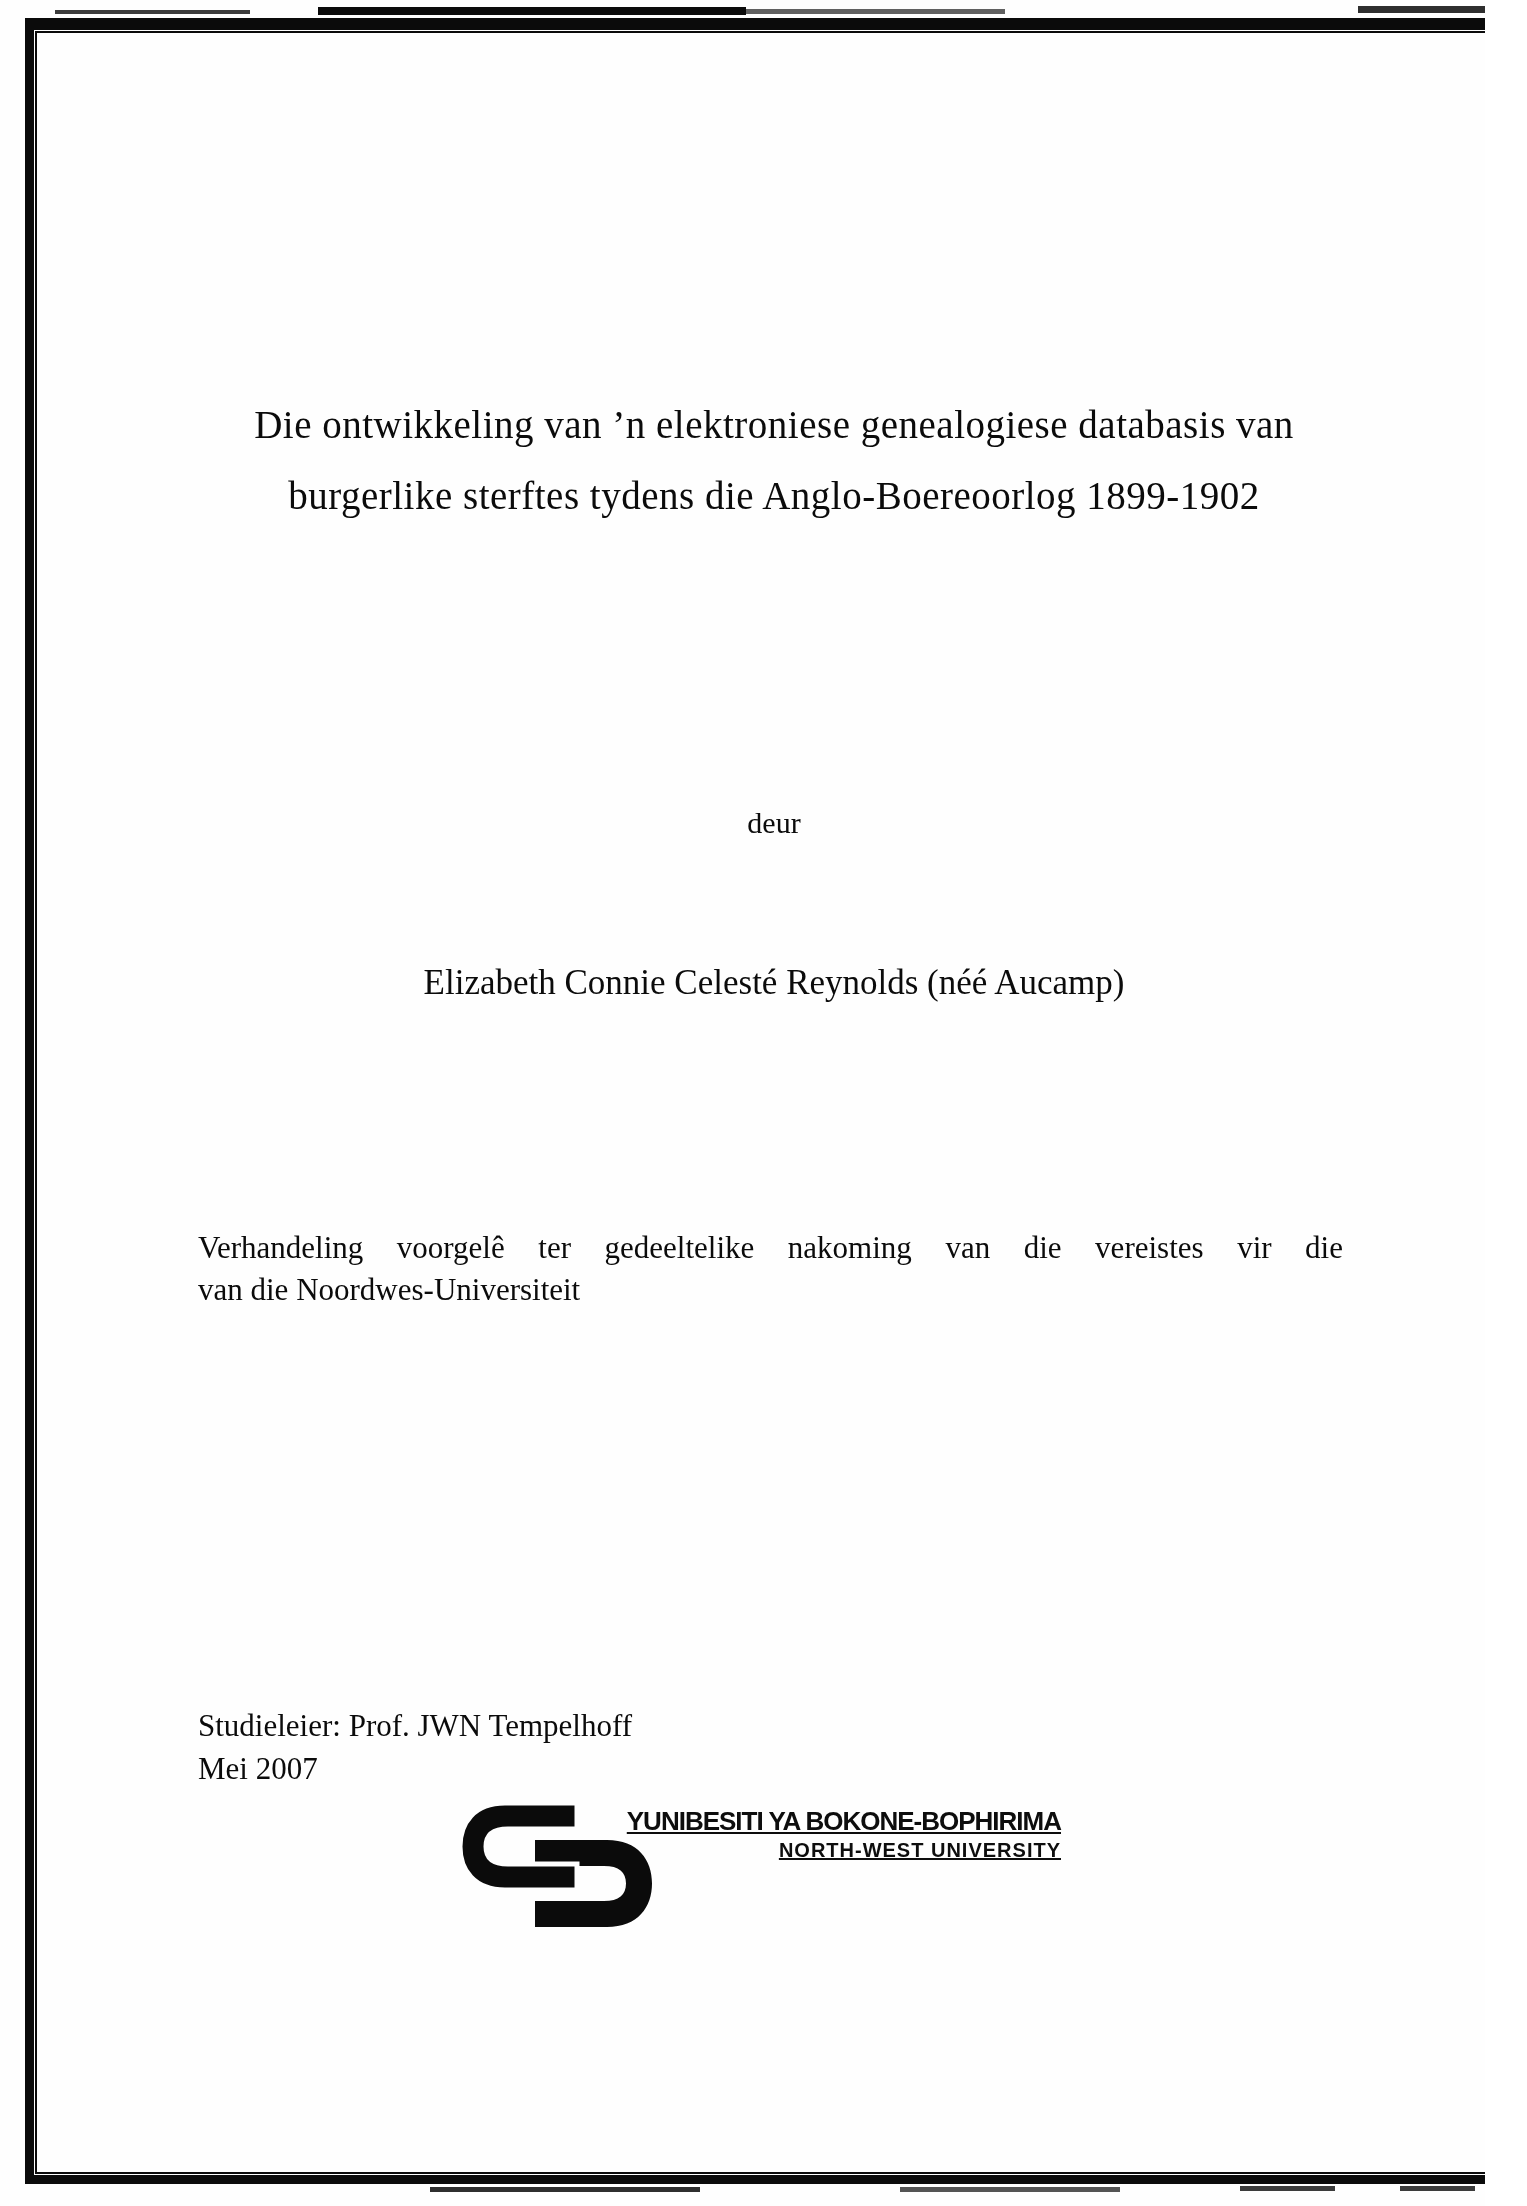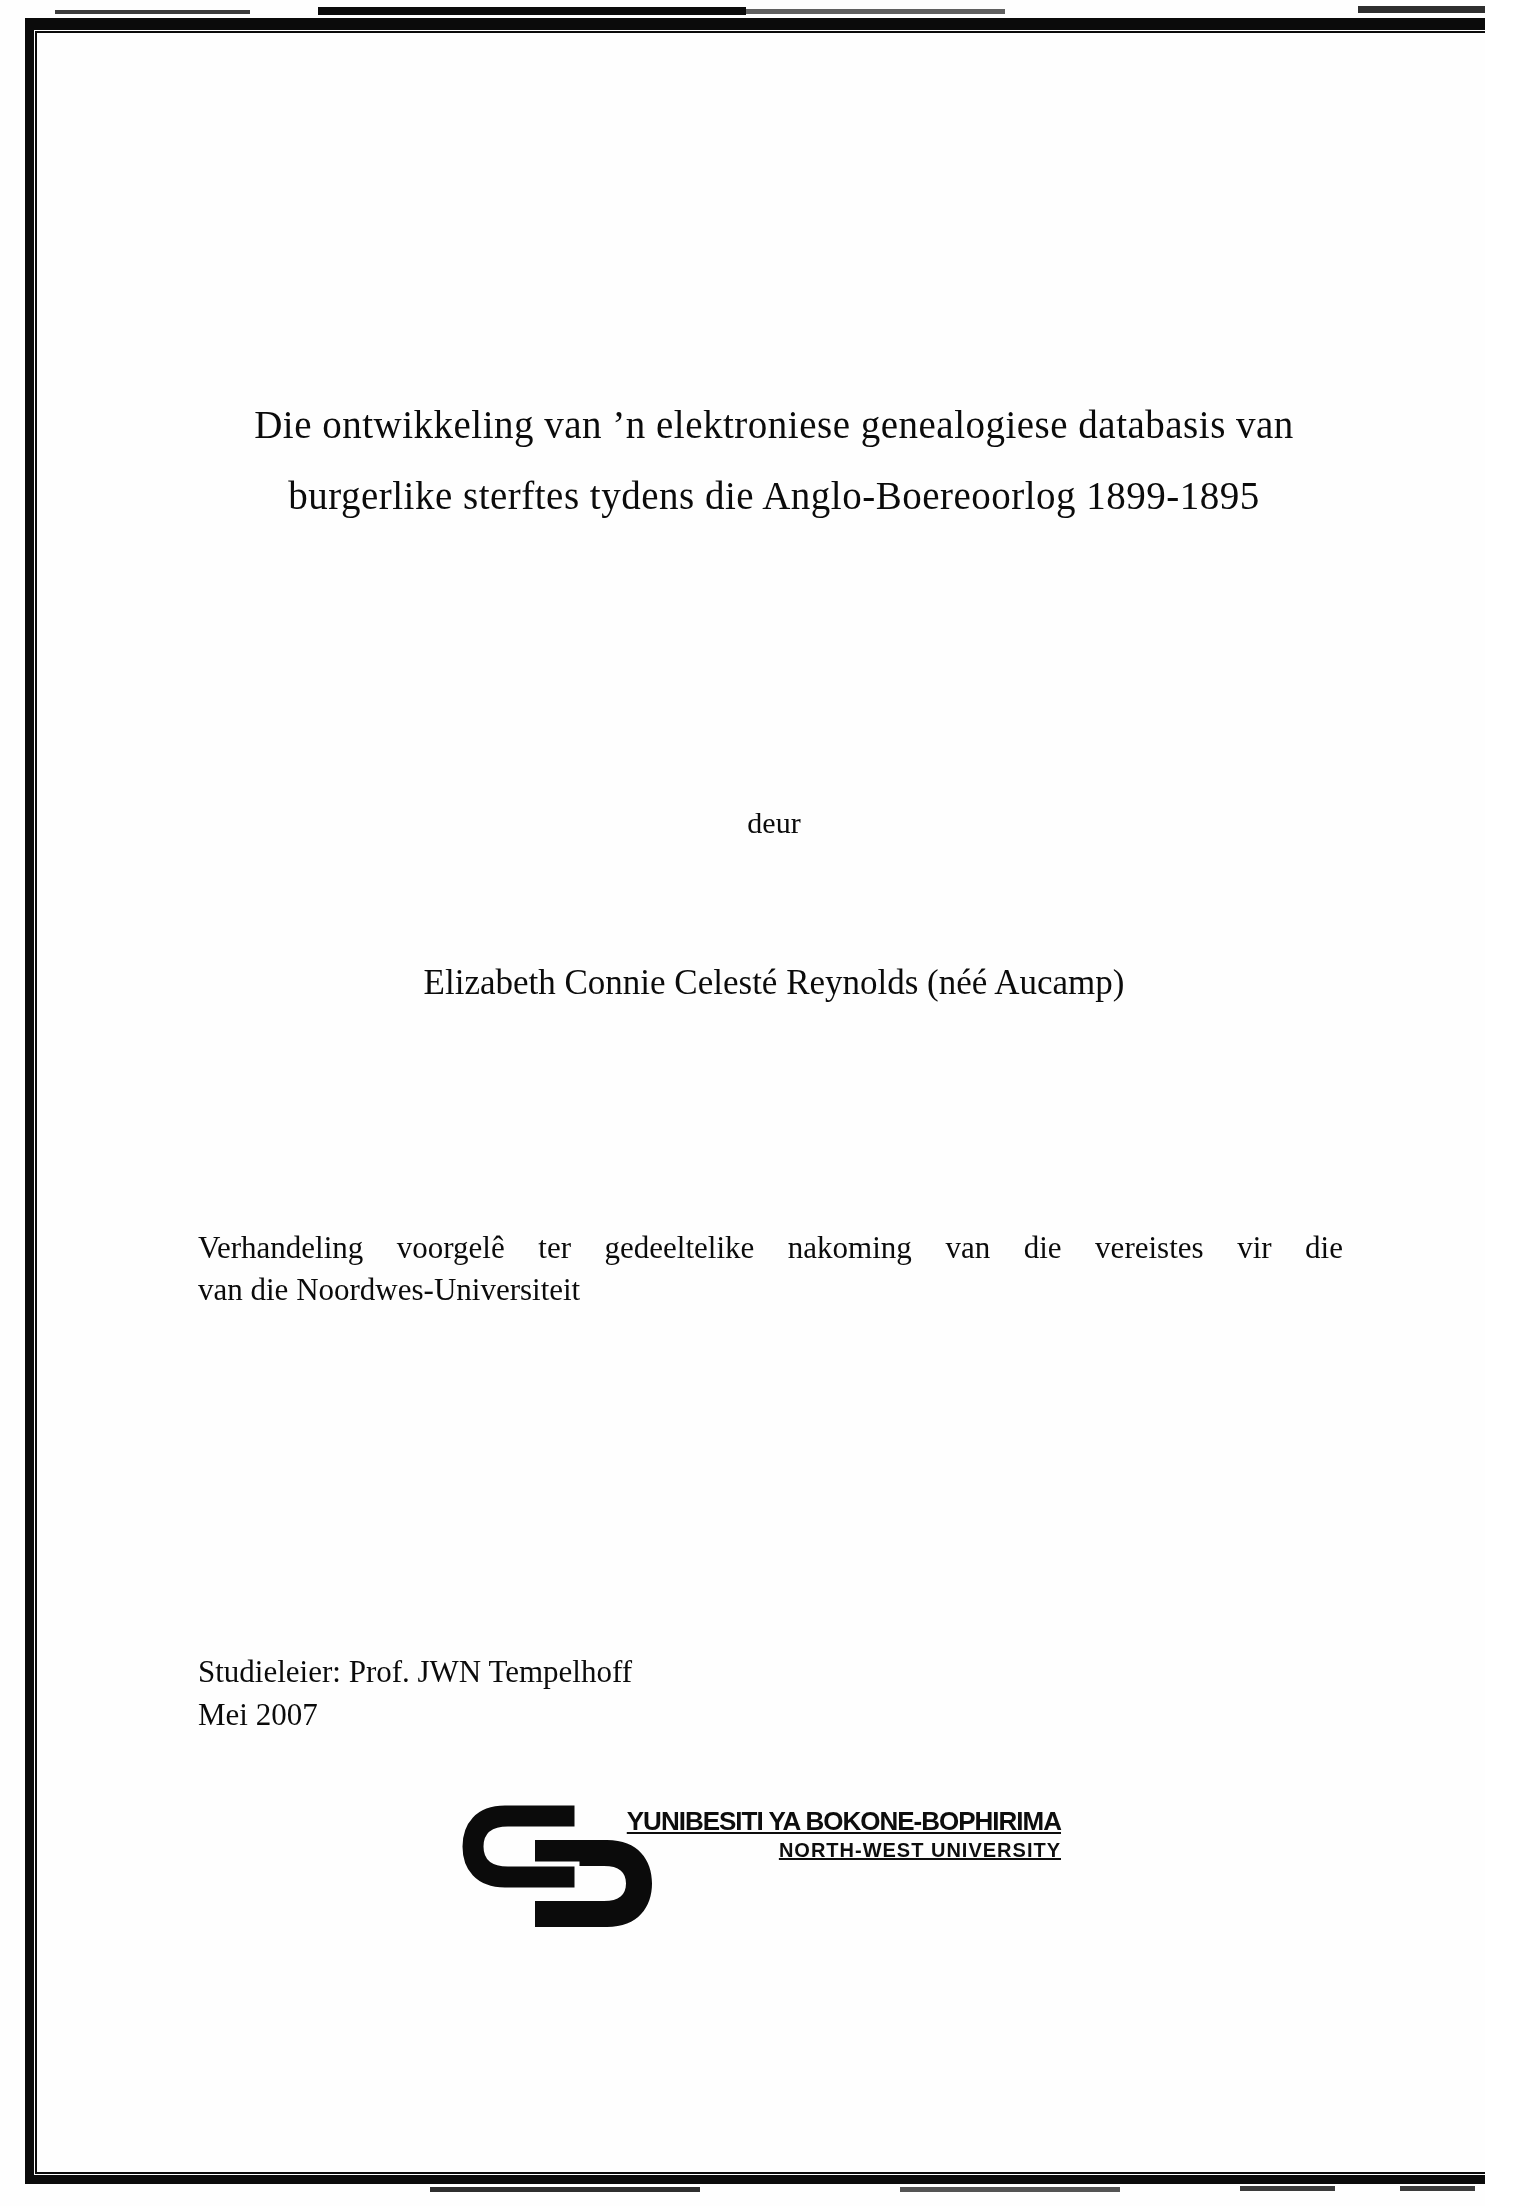--- a/index.html
+++ b/index.html
@@ -72,21 +72,21 @@
   }
   .statement .just {
     text-align: justify;
     text-align-last: justify;
   }
   .statement .it { font-style: italic; }
 
   .supervisor-block {
     position: absolute;
     left: 198px;
-    top: 1650px;
+    top: 1704px;
     font-size: 31px;
     line-height: 43px;
   }
 
   
   .logo-mark {
     position: absolute;
     left: 460px;
     top: 1803px;
     width: 192px;
@@ -121,21 +121,21 @@
   <div class="artifact a2"></div>
   <div class="artifact a3"></div>
   <div class="artifact a4"></div>
   <div class="artifact a5"></div>
   <div class="artifact b1"></div>
   <div class="artifact b2"></div>
   <div class="artifact b3"></div>
   <div class="artifact b4"></div>
 
   <div class="centered-block title-line title-1">Die ontwikkeling van ’n elektroniese genealogiese databasis van</div>
-  <div class="centered-block title-line title-2">burgerlike sterftes tydens die Anglo-Boereoorlog 1899-1895</div>
+  <div class="centered-block title-line title-2">burgerlike sterftes tydens die Anglo-Boereoorlog 1899-1902</div>
 
   <div class="centered-block byline">deur</div>
 
   <div class="centered-block author">Elizabeth Connie Celesté Reynolds (néé Aucamp)</div>
 
   <div class="statement">
     <div class="just">Verhandeling voorgelê ter gedeeltelike nakoming van die vereistes vir die</div>
     <div>van die Noordwes-Universiteit</div>
   </div>
 

